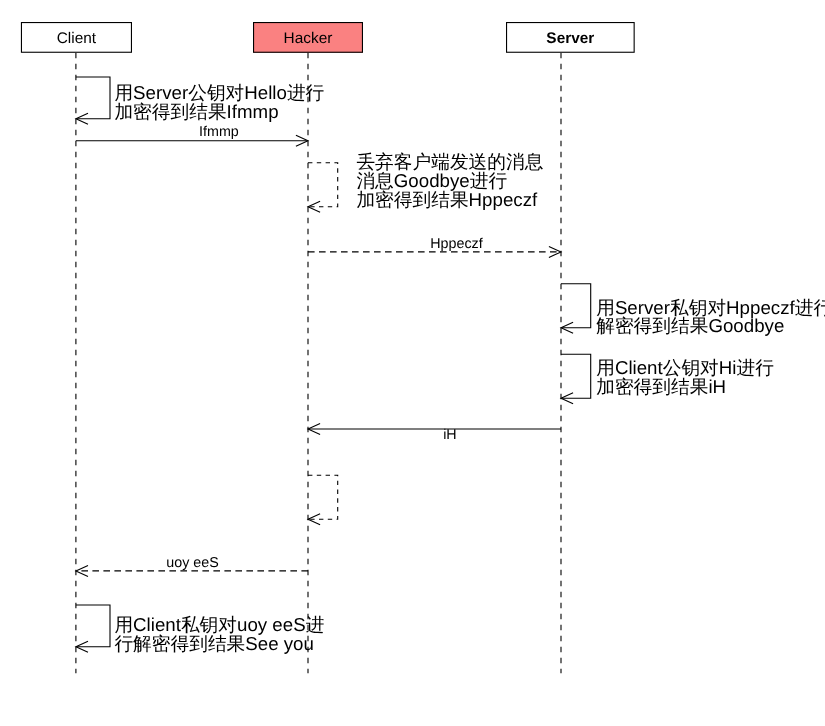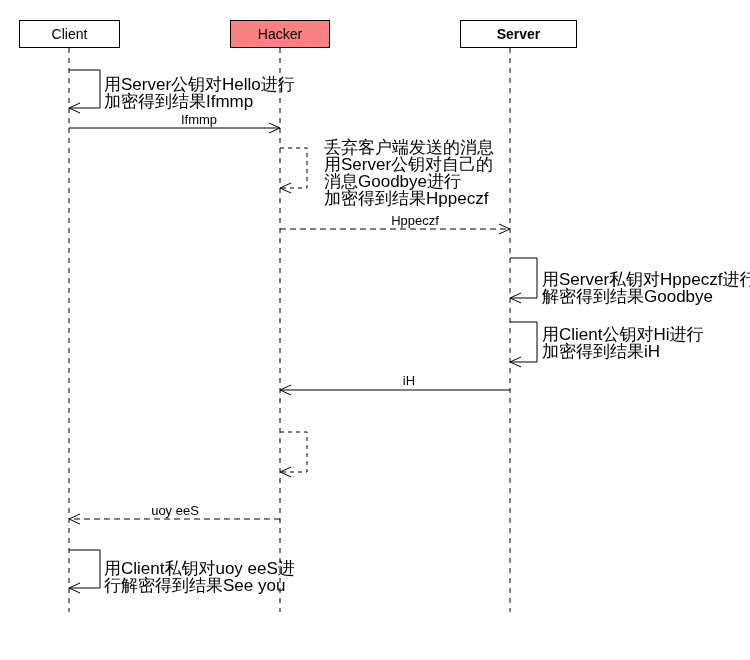--- a/index.html
+++ b/index.html
@@ -16,21 +16,21 @@
   .note div{height:17px;line-height:17px;}
   .note1{left:104px;top:76px;}
   .note2{left:324px;top:139px;}
   .note3{left:542px;top:271px;}
   .note4{left:542px;top:326px;}
   .note5{left:312px;top:419px;}
   .note6{left:104px;top:560px;}
   .msg-label{position:absolute;font-size:13px;line-height:14px;white-space:nowrap;transform:translateX(-50%);}
   .mlabel1{left:175px;top:113px;margin-left:24px;}
   .mlabel2{left:395px;top:214px;margin-left:20px;}
-  .mlabel3{left:395px;top:374px;padding-left:28px;}
+  .mlabel3{left:395px;top:388px;padding-left:28px;}
   .mlabel4{left:175px;top:504px;}
 </style>
 </head>
 <body>
 
 <div class="stage">
 
   <svg class="overlay" width="750" height="660" fill="none" stroke="#000" stroke-width="1">
 
     <path d="M69 48 V612" stroke-dasharray="5,5"></path>
@@ -78,21 +78,20 @@
     <span>Server</span>
   </div>
 
   <div class="note note1">
     <div>用Server公钥对Hello进行</div>
     <div>加密得到结果Ifmmp</div>
   </div>
 
   <div class="note note2">
     <div>丢弃客户端发送的消息</div>
-    <div>用Server公钥对自己的</div>
     <div>消息Goodbye进行</div>
     <div>加密得到结果Hppeczf</div>
   </div>
 
   <div class="note note3">
     <div>用Server私钥对Hppeczf进行</div>
     <div>解密得到结果Goodbye</div>
   </div>
 
   <div class="note note4">

